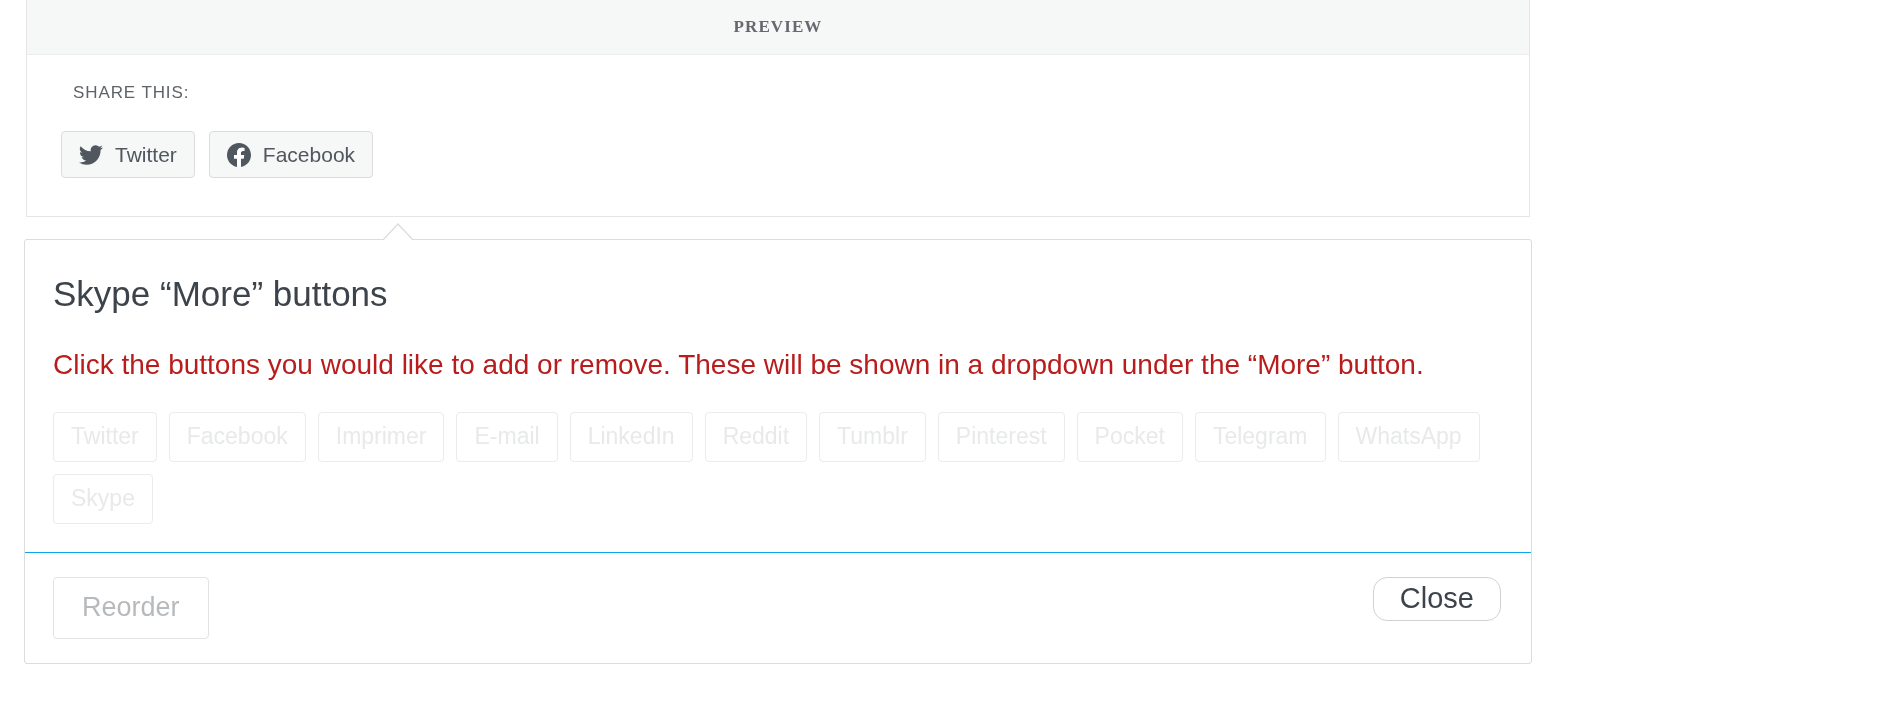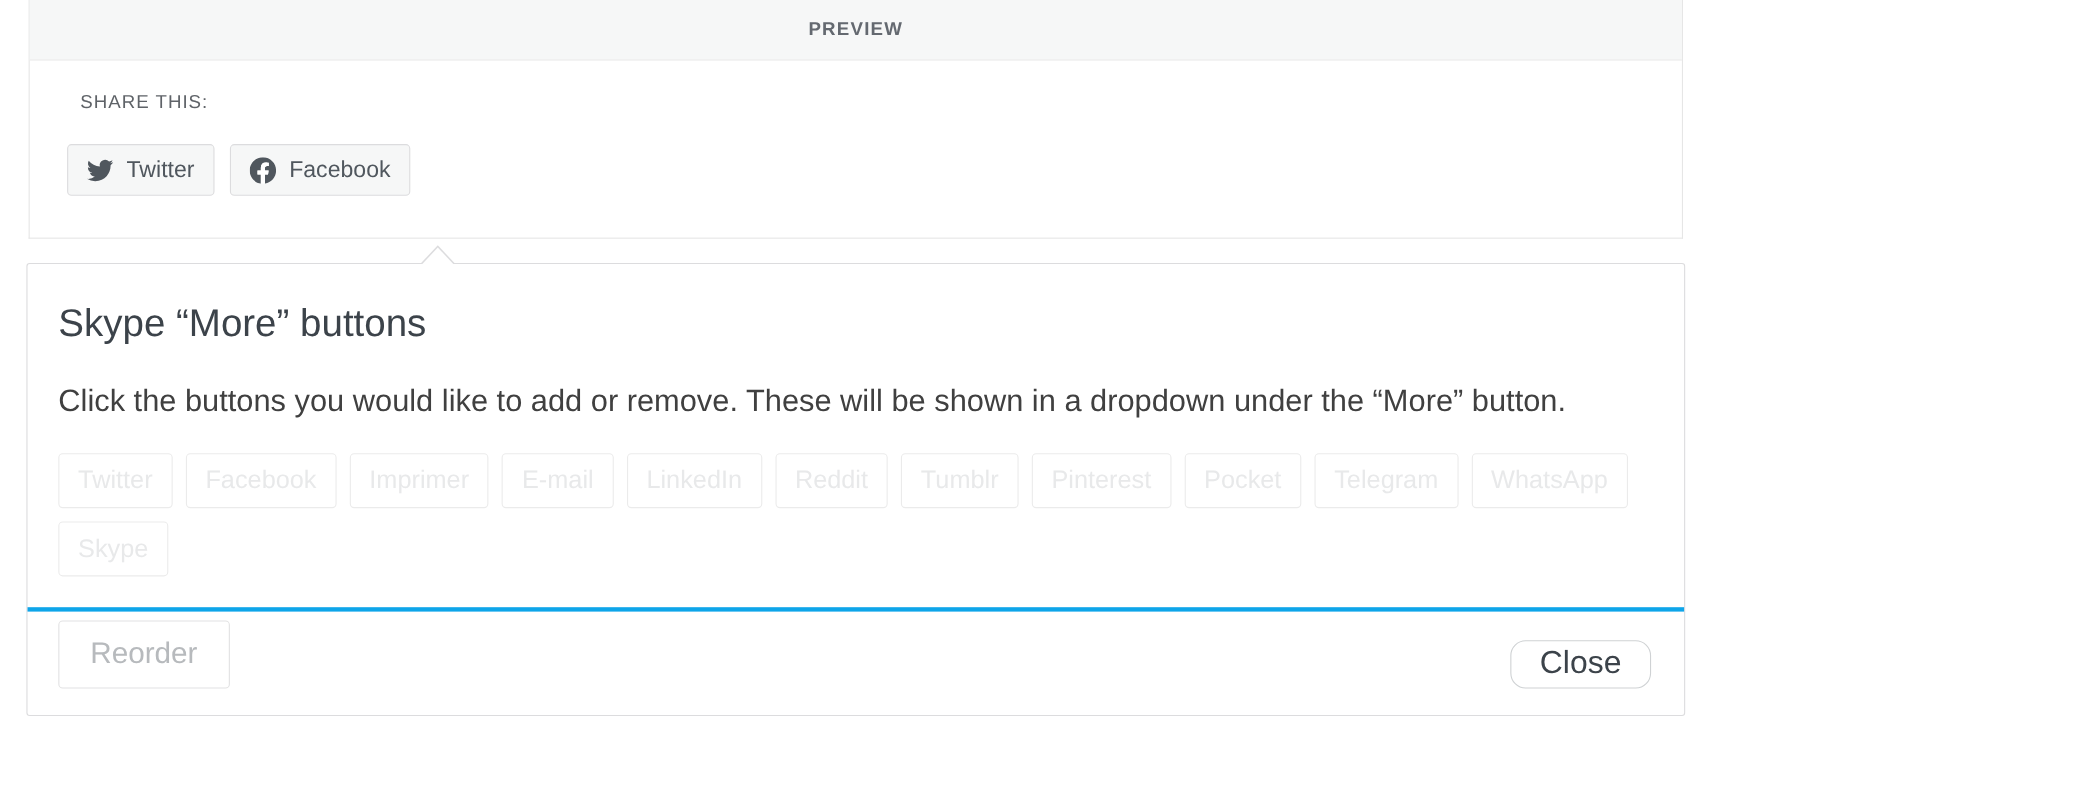--- a/index.html
+++ b/index.html
@@ -35,20 +35,21 @@
     background: #ffffff;
   }
 
   .preview-header {
     height: 54px;
     background: #f6f7f7;
     border-bottom: 1px solid #ececec;
     display: flex;
     align-items: center;
     justify-content: center;
+    font-family: Liberation Serif, serif;
   }
   .preview-header-label {
     font-size: 17px;
     letter-spacing: 1.1px;
     color: #646970;
     font-weight: 700;
     text-transform: uppercase;
   }
 
   .preview-body {
@@ -134,21 +135,21 @@
     font-size: 35px;
     font-weight: 400;
     color: #3c434a;
     margin: 0 0 34px 0;
     line-height: 1.15;
   }
 
   .modal-desc {
     font-size: 28px;
     font-weight: 400;
-    color: #404040;
+    color: #b91c1c;
     margin: 0 0 30px 0;
     line-height: 1.2;
   }
 
   .service-list {
     display: flex;
     flex-wrap: wrap;
     gap: 12px;
     padding-bottom: 28px;
   }
@@ -164,24 +165,24 @@
     border: 1px solid #ebebeb;
     border-radius: 4px;
     font-size: 23px;
     color: #e8e9ea;
     cursor: pointer;
     white-space: nowrap;
     line-height: 1;
   }
 
   .modal-footer {
-    border-top: 4px solid #0ea5e9;
-    padding: 8px 30px 24px 28px;
-    display: flex;
-    align-items: flex-end;
+    border-top: 1px solid #0ea5e9;
+    padding: 24px 30px 24px 28px;
+    display: flex;
+    align-items: flex-start;
     justify-content: space-between;
   }
 
   .reorder-btn {
     height: 62px;
     box-sizing: border-box;
     padding: 0 28px;
     background: #ffffff;
     border: 1px solid #e2e2e3;
     border-radius: 4px;

